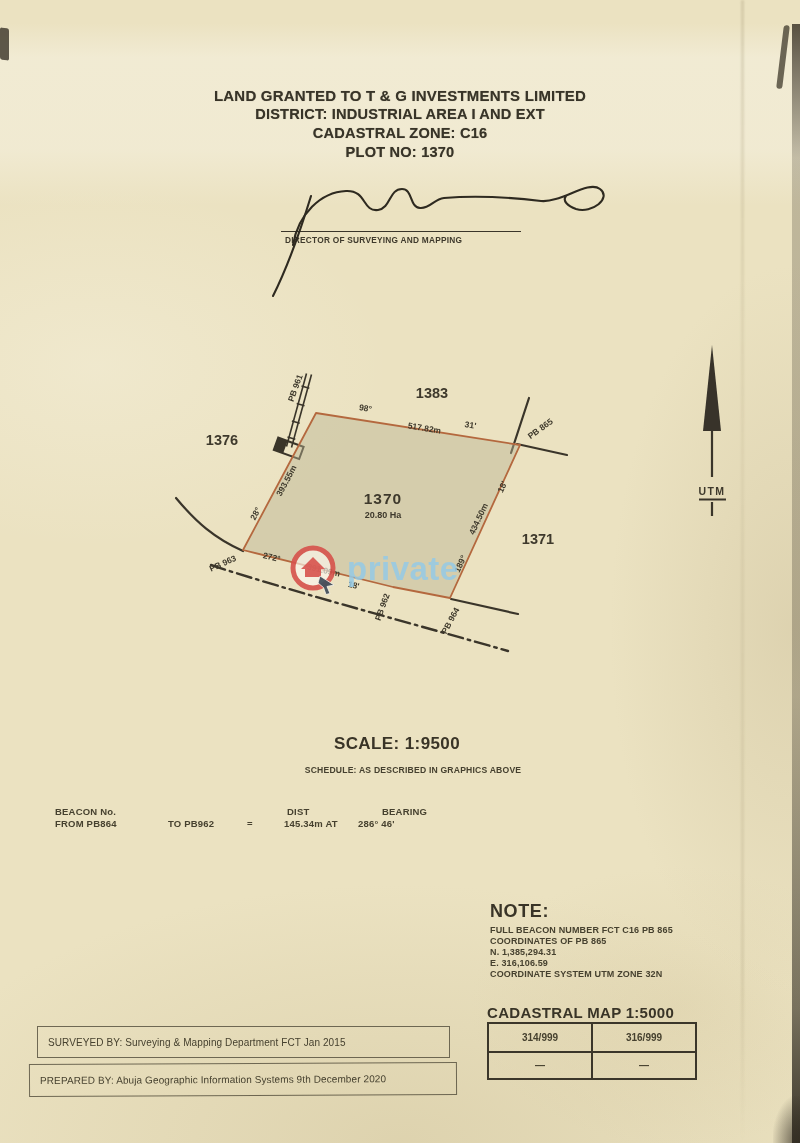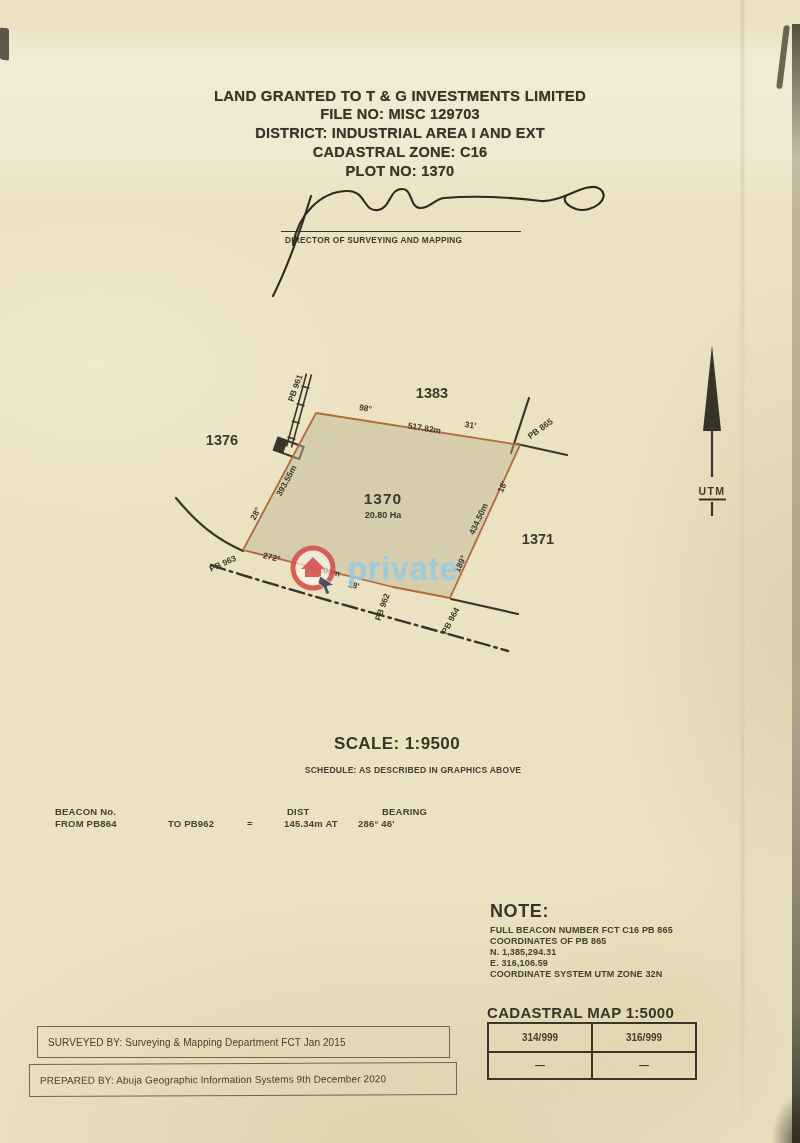--- a/index.html
+++ b/index.html
@@ -72,21 +72,20 @@
   .crease{left:741px;top:0;width:3px;height:1143px;opacity:.55;filter:blur(1px);
     background:linear-gradient(180deg, rgba(148,135,100,.45), rgba(148,135,100,.2) 40%, rgba(148,135,100,.35) 85%, rgba(148,135,100,0));}
 </style>
 </head>
 <body>
 
 <div class="page">
 
   <div class="abs header">
     <div class="h-line">LAND GRANTED TO T &amp; G INVESTMENTS LIMITED</div>
-    <div class="h-line">FILE NO: MISC 129703</div>
     <div class="h-line">DISTRICT: INDUSTRIAL AREA I AND EXT</div>
     <div class="h-line">CADASTRAL ZONE: C16</div>
     <div class="h-line">PLOT NO: 1370</div>
   </div>
 
   <div class="abs sig-line"></div>
   <div class="abs sig-caption">DIRECTOR OF SURVEYING AND MAPPING</div>
 
   <svg class="overlay" width="800" height="1143" viewBox="0 0 800 1143">
 

